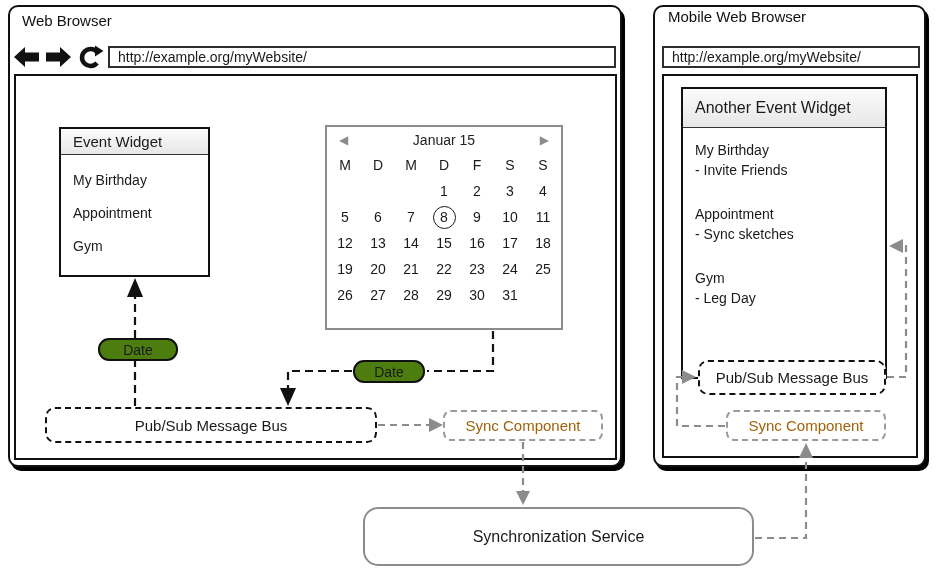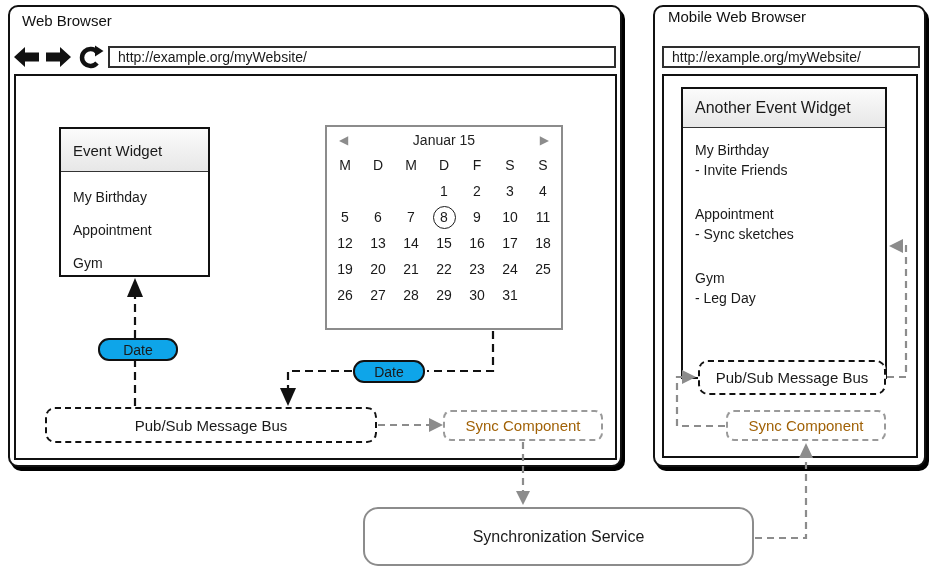--- a/index.html
+++ b/index.html
@@ -48,21 +48,21 @@
     justify-content:center; text-align:center; font-size:14px;
   }
   .cal-cell { display:flex; align-items:center; justify-content:center; }
   .sel-circle {
     width:23px; height:23px; border:1.5px solid #1a1a1a; border-radius:50%;
     display:flex; align-items:center; justify-content:center;
   }
 
   
   .pill {
-    position:absolute; background:#0ea5e9; border:2px solid #111; border-radius:11px;
+    position:absolute; background:#4d7c0f; border:2px solid #111; border-radius:11px;
     display:flex; align-items:center; justify-content:center; font-size:14px; z-index:3;
   }
   .bus {
     position:absolute; background:#fff; border:2.5px dashed #111; border-radius:10px;
     display:flex; align-items:center; justify-content:center; font-size:15px; z-index:2;
   }
   .sync {
     position:absolute; background:#fff; border:2px dashed #9a9a9a; border-radius:8px;
     display:flex; align-items:center; justify-content:center; font-size:15px;
     color:#a16207; z-index:2;
@@ -102,21 +102,21 @@
       </svg>
     </div>
 
     <div class="urlbar" style="left:108px; top:46px; width:508px; height:22px;">
       <span>http://example.org/myWebsite/</span>
     </div>
 
     <div class="content-area" style="left:14px; top:74px; width:603px; height:386px;"></div>
 
     <div class="widget" style="left:59px; top:127px; width:151px; height:150px;">
-      <div class="widget-header" style="height:43px;">Event Widget</div>
+      <div class="widget-header" style="height:26px;">Event Widget</div>
       <div class="ew-body">
         <div class="ew-item">My Birthday</div>
         <div class="ew-item">Appointment</div>
         <div class="ew-item">Gym</div>
       </div>
     </div>
 
     <div class="calendar" style="left:325px; top:125px; width:238px; height:205px;">
       <div class="cal-header">
         <span class="cal-nav">◀</span>

